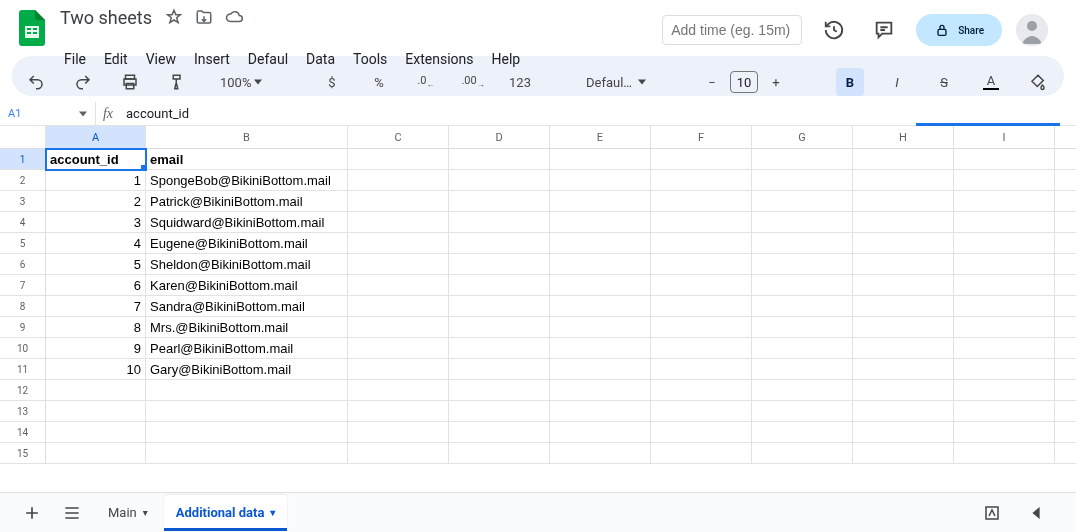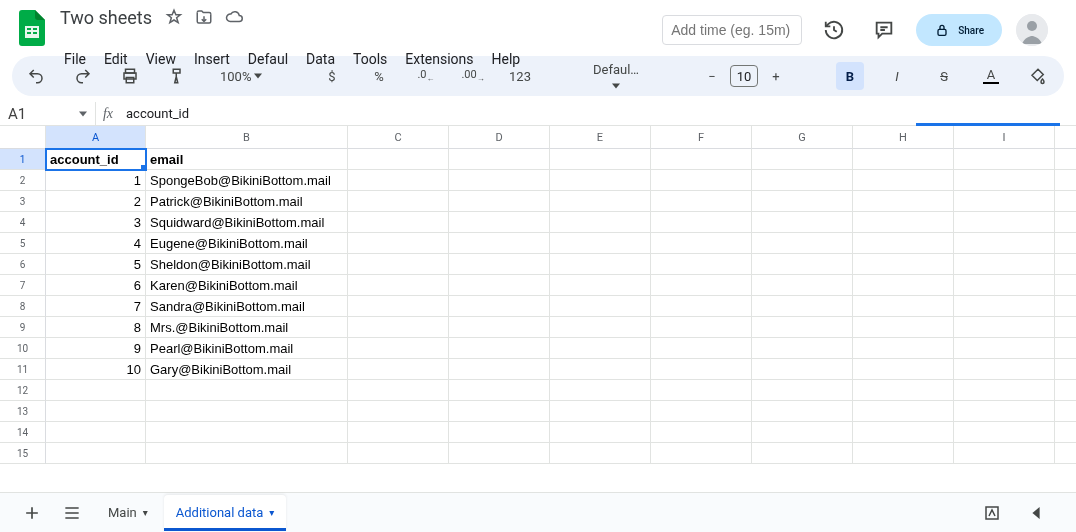--- a/index.html
+++ b/index.html
@@ -18,35 +18,35 @@
 .menu-item { padding: 3px 8px; font-size: 14px; color: #202124; border-radius: 4px; cursor: pointer; }
 
 .header-right { display: flex; align-items: center; gap: 14px; margin-left: auto; margin-top: 6px; }
 .time-input { width: 140px; height: 30px; border: 1px solid #dadce0; border-radius: 4px; padding: 0 8px; font-size: 14px; color: #000000; }
 .icon-btn { width: 36px; height: 36px; display: flex; align-items: center; justify-content: center; color: #444746; border-radius: 50%; cursor: pointer; }
 .share-btn { display: flex; align-items: center; gap: 8px; background: #c2e7ff; color: #001d35; padding: 8px 18px; border-radius: 40px; font-size: 10px; font-weight: 500; cursor: pointer; }
 .avatar { width: 32px; height: 32px; border-radius: 50%; background: #e8eaed; display:flex; align-items:center; justify-content:center; overflow:hidden; }
 
 
 .toolbar-wrap { padding: 0 12px 6px 12px; }
-.toolbar { display: flex; align-items: center; background: #edf2fa; border-radius: 24px; height: 40px; padding: 0 10px; gap: 19px; }
+.toolbar { display: flex; align-items: flex-end; background: #edf2fa; border-radius: 24px; height: 40px; padding: 0 10px; gap: 19px; }
 .toolbar .sep { width: 1px; height: 22px; background: #c7c7c7; margin: 0 4px; }
 .tbtn { min-width: 28px; height: 28px; display: flex; align-items: center; justify-content: center; color: #444746; border-radius: 4px; cursor: pointer; font-size: 13px; padding: 0 4px; position: relative; }
 .tbtn.active { background: #d3e3fd; color: #041e49; }
 .zoom-group { display: flex; align-items: center; gap: 2px; padding: 0 4px; }
-.font-sel { display: flex; align-items: center; gap: 4px; min-width: 72px; justify-content: space-between; padding: 0 6px; flex-direction: column; }
+.font-sel { display: flex; align-items: center; gap: 4px; min-width: 72px; justify-content: space-between; padding: 0 6px; }
 .fsize-group { display: flex; align-items: center; gap: 4px; }
 .fsize-box { width: 28px; height: 22px; border: 1px solid #747775; border-radius: 4px; display: flex; align-items: center; justify-content: center; font-size: 13px; }
 .spacer-flex { flex: 1; }
 .chevron-collapse { margin-left: auto; }
 .underline-red { border-bottom: 2px solid #000; padding-bottom: 1px; line-height: 1; width: 16px; text-align: center;}
 
 
 .fx-row { display: flex; align-items: center; height: 24px; border-bottom: 1px solid #e1e3e1; padding: 0; position: relative; }
-.name-box { width: 96px; display: flex; align-items: center; justify-content: space-between; padding: 0 8px; font-size: 15px; color: #404040; border-right: 1px solid #e1e3e1; height: 100%; }
+.name-box { width: 96px; display: flex; align-items: center; justify-content: space-between; padding: 0 8px; font-size: 11px; color: #3b82f6; border-right: 1px solid #e1e3e1; height: 100%; }
 .fx-label { width: 24px; text-align: center; color: #5f6368; font-style: italic; font-family: serif; font-size: 14px;}
 .fx-content { flex: 1; padding: 0 6px; font-size: 13px; color: #202124; }
 .blue-underline { position: absolute; right: 16px; bottom: -1px; height: 3px; width: 144px; background: #1a73e8; }
 
 
 .grid-wrap { position: relative; overflow: hidden; height: 348px; }
 .grid { display: grid; grid-template-columns: 46px 100px 202px repeat(8, 101px); font-size: 13px; }
 .colhdr, .corner { background: #fff; border-right: 1px solid #e1e3e1; border-bottom: 1px solid #dadce0; height: 23px; display: flex; align-items: center; justify-content: center; color: #5f6368; font-size: 11px; position: sticky; top: 0; }
 .colhdr.sel { background: #d3e3fd; color: #0b57d0; }
 .rowhdr { background: #fff; border-right: 1px solid #dadce0; border-bottom: 1px solid #e1e3e1; display: flex; align-items: center; justify-content: center; color: #5f6368; font-size: 10px; height: 21px;}
@@ -54,21 +54,21 @@
 .cell { border-right: 1px solid #e1e3e1; border-bottom: 1px solid #e1e3e1; height: 21px; padding: 0 4px; display: flex; align-items: center; font-family: Arial, sans-serif; font-size: 13px; color: #000; overflow: hidden; white-space: nowrap; }
 .cell.right { justify-content: flex-end; }
 .cell.bold { font-weight: 700; }
 .cell.selected { outline: 2px solid #1a73e8; outline-offset: -1px; z-index: 2; position: relative; }
 .cell.selected::after { content:''; position:absolute; right:-3px; bottom:-3px; width:6px; height:6px; background:#1a73e8; border:1px solid #fff;}
 
 
 .tabs-bar { position: absolute; bottom: 0; left: 0; right: 0; height: 40px; background: #f9fbfd; border-top: 1px solid #e1e3e1; display: flex; align-items: center; padding: 0 16px; gap: 8px; }
 .tab-btn { width: 32px; height: 32px; display: flex; align-items: center; justify-content: center; color: #444746; cursor: pointer; border-radius: 4px; }
 .sheet-tab { display: flex; align-items: center; gap: 6px; padding: 0 12px; height: 36px; font-size: 13px; color: #444746; border-radius: 4px 4px 0 0; cursor: pointer; }
-.sheet-tab.active { background: #fff; color: #0b57d0; font-weight: 400; box-shadow: inset 0 -3px 0 #0b57d0, 0 -1px 3px rgba(0,0,0,0.08); position: relative; }
+.sheet-tab.active { background: #fff; color: #0b57d0; font-weight: 700; box-shadow: inset 0 -3px 0 #0b57d0, 0 -1px 3px rgba(0,0,0,0.08); position: relative; }
 .sheet-tab .drop { font-size: 10px; color: inherit; }
 .tabs-right { margin-left: auto; display: flex; gap: 12px; padding-right: 8px; }
 
 svg { display: block; }
 </style>
 </head>
 <body>
 
 <div class="header">
   <div class="logo">

